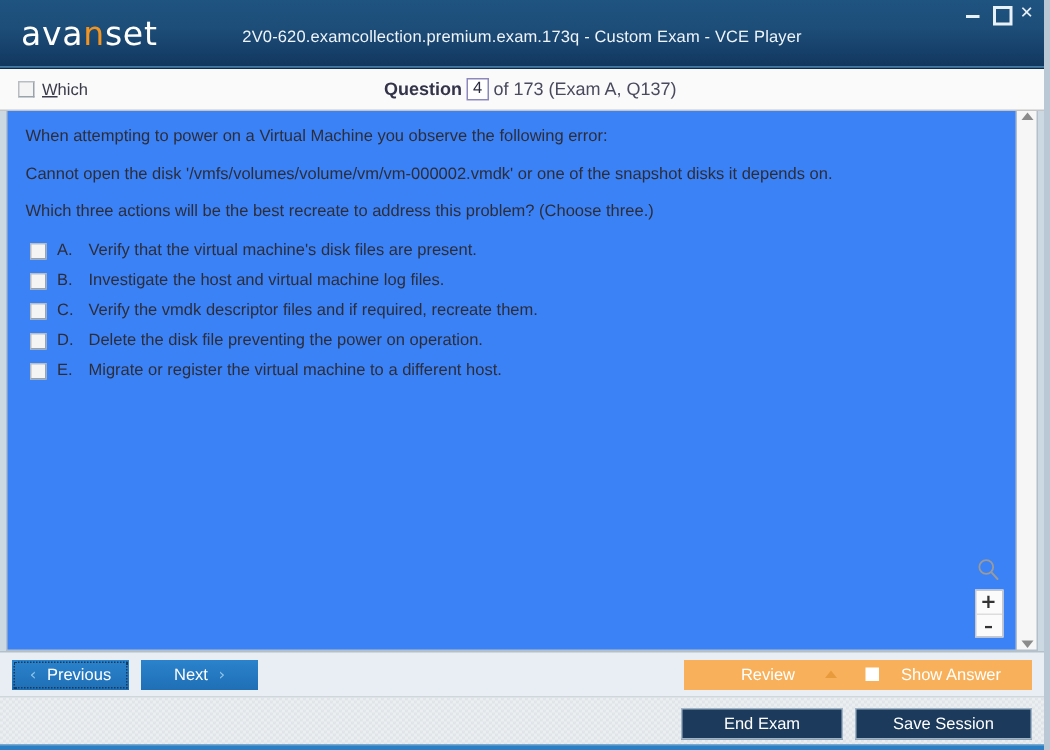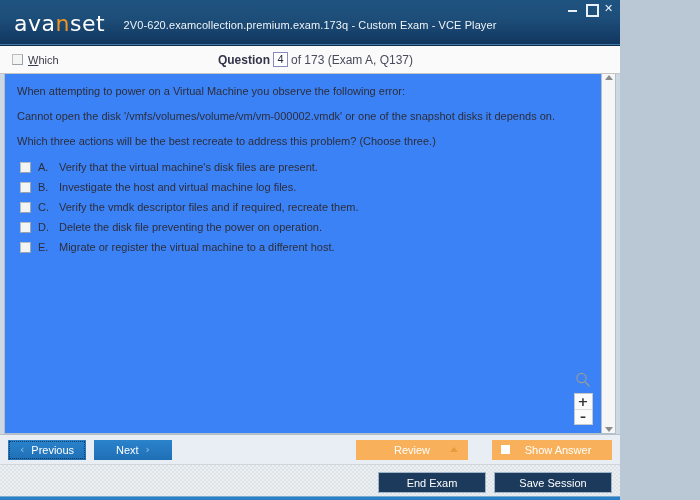--- a/index.html
+++ b/index.html
@@ -7,21 +7,21 @@
   html, body {
     width: 700px;
     height: 500px;
     overflow: hidden;
     background: #b9c8d4;
     font-family: "Liberation Sans", sans-serif;
   }
 
   #app {
     position: relative;
-    width: 620px;
+    width: 696px;
     height: 500px;
     background: #ccd8e2;
     display: flex;
     flex-direction: column;
   }
 
   
   .titlebar {
     position: relative;
     height: 46px;
@@ -294,21 +294,21 @@
     outline-offset: -2px;
   }
   .chev { color: #8fc4ea; font-size: 11px; font-family: "DejaVu Sans", sans-serif; }
 
   .nav-left { display: flex; gap: 8px; }
 
   .right-group {
     position: absolute;
     right: 8px;
     display: flex;
-    gap: 24px;
+    gap: 0;
     align-items: flex-end;
   }
   .btn-orange {
     height: 20px;
     background: #f8b15a;
     border: none;
     color: #ffffff;
     font-size: 11px;
     display: inline-flex;
     align-items: center;

